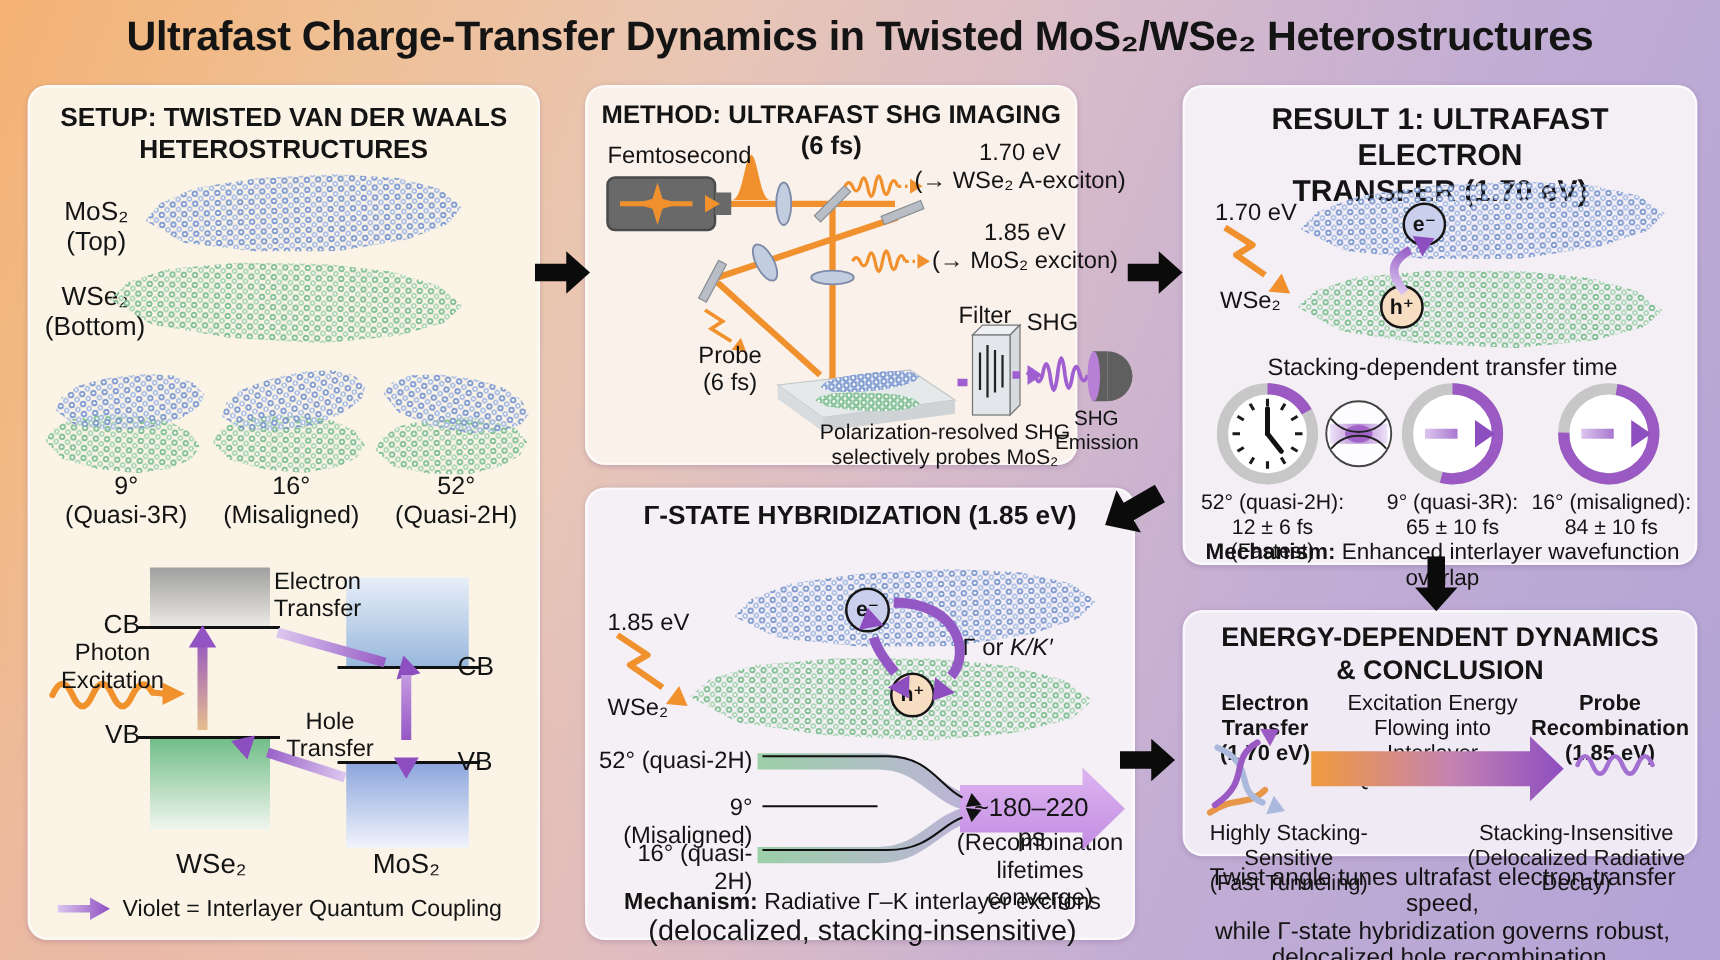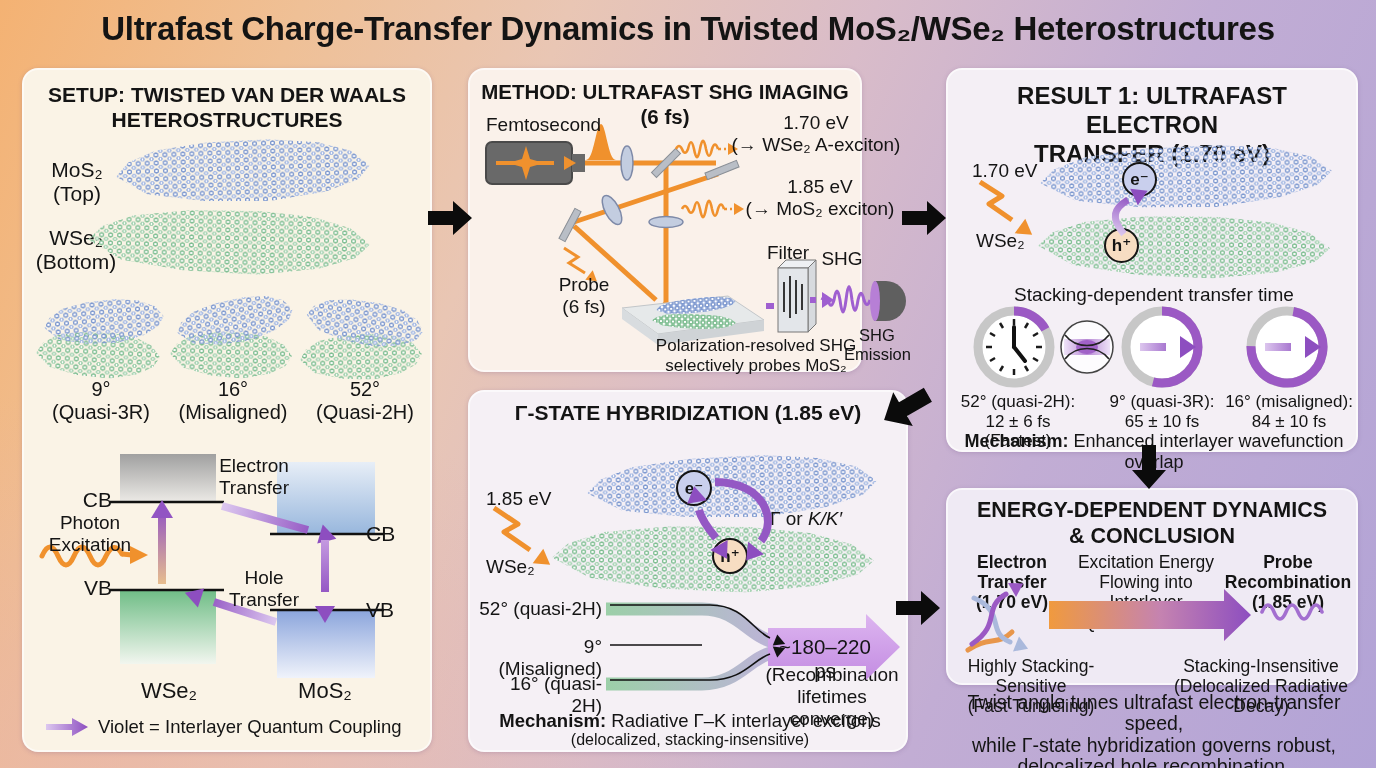--- a/index.html
+++ b/index.html
@@ -342,21 +342,21 @@
       <path d="M140,57 H232" fill="none" stroke="#111" stroke-width="1.6"></path>
       <path d="M140,92 H240 C274,92 282,72 300,66" fill="none" stroke="#111" stroke-width="1.6"></path>
       <polygon points="0,-6 11,0 0,6" transform="translate(305,64) rotate(-22)" fill="#111"></polygon>
     </svg>
     <div class="lbl ctr" style="left:304px;top:243px;width:102px;font-size:20.5px;z-index:9;">~180–220 ps</div>
     <div class="lbl ctr" style="left:288px;top:272px;width:148px;font-size:19px;">
       <div>(Recombination</div>
       <div>lifetimes converge)</div>
     </div>
     <div class="lbl ctr" style="left:0;top:318px;width:440px;font-size:18.5px;"><span class="b">Mechanism:</span> <span>Radiative Γ–K interlayer excitons</span></div>
-    <div class="lbl ctr" style="left:0;top:339px;width:440px;font-size:16px;">(delocalized, stacking-insensitive)</div>
+    <div class="lbl ctr" style="left:0;top:339px;width:440px;font-size:23px;">(delocalized, stacking-insensitive)</div>
   </section>
 
   <section class="panel" id="p-result1">
     <div class="ph" style="top:12px;font-size:24px;">
       <div>RESULT 1: ULTRAFAST ELECTRON</div>
       <div>TRANSFER (1.70 eV)</div>
     </div>
     <div class="lat blue" style="left:92px;top:76px;width:292px;height:62px;transform:rotate(-2deg);"></div>
     <div class="lat green" style="left:90px;top:146px;width:292px;height:62px;transform:rotate(1deg);"></div>
     <div class="lbl" style="left:24px;top:90px;width:66px;font-size:19px;">1.70 eV</div>

